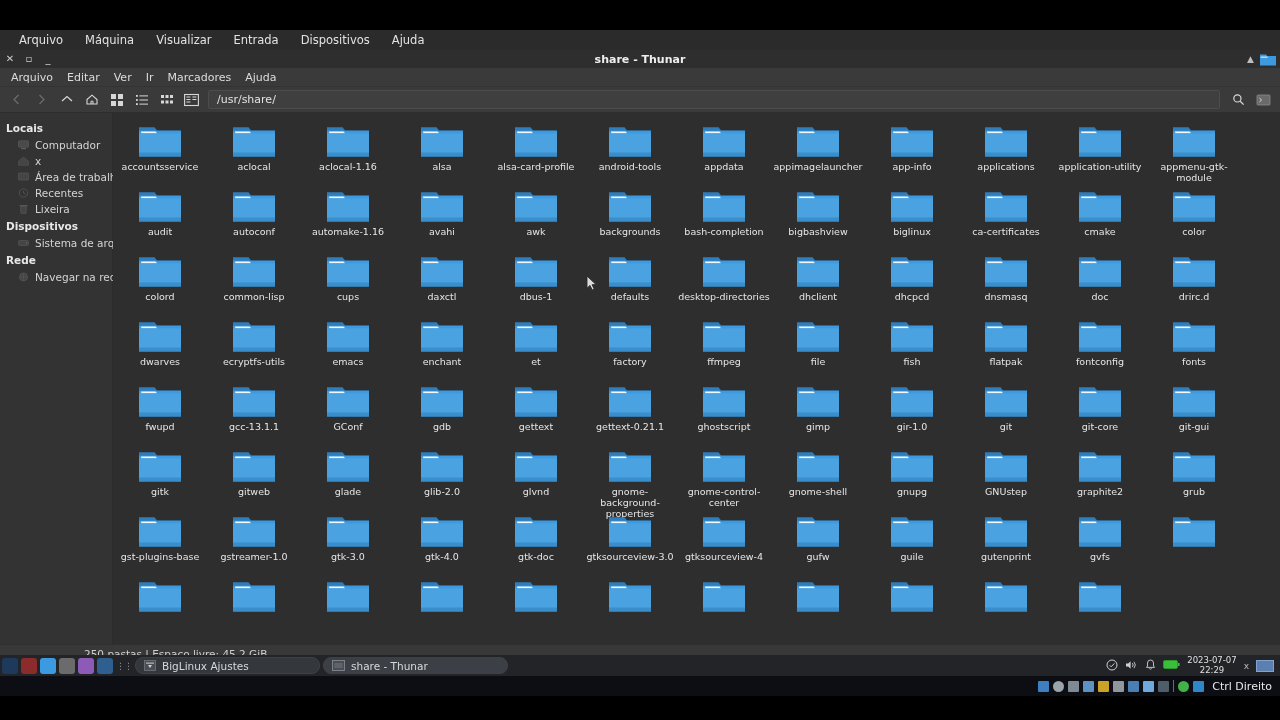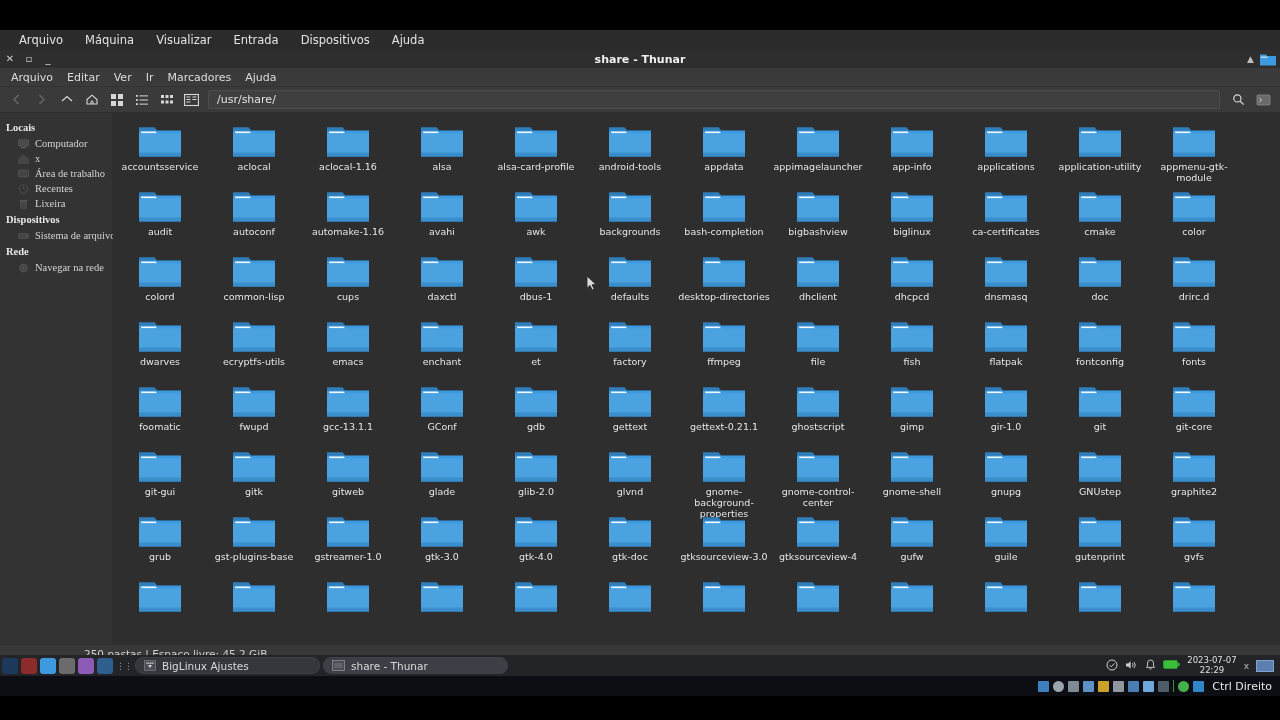--- a/index.html
+++ b/index.html
@@ -57,21 +57,20 @@
     flex:1; height:19px; margin:0 6px 0 4px; background:#3f3f3f;
     border:1px solid #4c4c4c; border-radius:2px; display:flex; align-items:center;
     padding-left:8px; color:#e3e3e3; font-size:11px;
   }
 
   .body { display:flex; height:531px; }
 
   .sidebar {
     width:113px; background:#333333; padding-top:6px; flex:0 0 113px;
     border-right:1px solid #2b2b2b;
-    font-family:Liberation Serif, serif;
   }
   .sb-head { color:#e8e8e8; font-size:10.5px; font-weight:bold; padding:3px 0 3px 6px; }
   .sb-item {
     display:flex; align-items:center; gap:6px; padding:2px 0 2px 18px;
     color:#d4d4d4; font-size:10.5px; white-space:nowrap;text-align:center;
   }
   .sb-ico { width:11px; height:10px; flex:0 0 11px; }
 
   .pane {
     flex:1; background:#2e2e2e; position:relative; overflow:hidden;
@@ -777,30 +776,20 @@
             </div>
             <div class="cell">
               <svg class="folder" viewBox="0 0 44 34">
                 <path d="M1 3.2h15.5l2.6 3.4H43V32.4H1z" fill="#2f7ebb"></path>
                 <path d="M1 6.8h42v25.6H1z" fill="#3d9ae0"></path>
                 <path d="M3.2 7.4h13.4c1.3 0 1.6 .6 2.4 1.9H3.2z" fill="#ffffff" opacity="0.92"></path>
                 <path d="M1 9.4h42v22.2H1z" fill="#4aa3e0"></path>
                 <path d="M1 28.6h42v3.8H1z" fill="#2f7ebb" opacity="0.55"></path>
               </svg>
               <div class="cname">fonts</div>
-            </div>
-            <div class="cell">
-              <svg class="folder" viewBox="0 0 44 34">
-                <path d="M1 3.2h15.5l2.6 3.4H43V32.4H1z" fill="#2f7ebb"></path>
-                <path d="M1 6.8h42v25.6H1z" fill="#3d9ae0"></path>
-                <path d="M3.2 7.4h13.4c1.3 0 1.6 .6 2.4 1.9H3.2z" fill="#ffffff" opacity="0.92"></path>
-                <path d="M1 9.4h42v22.2H1z" fill="#4aa3e0"></path>
-                <path d="M1 28.6h42v3.8H1z" fill="#2f7ebb" opacity="0.55"></path>
-              </svg>
-              <div class="cname">foomatic</div>
             </div>
             <div class="cell">
               <svg class="folder" viewBox="0 0 44 34">
                 <path d="M1 3.2h15.5l2.6 3.4H43V32.4H1z" fill="#2f7ebb"></path>
                 <path d="M1 6.8h42v25.6H1z" fill="#3d9ae0"></path>
                 <path d="M3.2 7.4h13.4c1.3 0 1.6 .6 2.4 1.9H3.2z" fill="#ffffff" opacity="0.92"></path>
                 <path d="M1 9.4h42v22.2H1z" fill="#4aa3e0"></path>
                 <path d="M1 28.6h42v3.8H1z" fill="#2f7ebb" opacity="0.55"></path>
               </svg>
               <div class="cname">fwupd</div>

